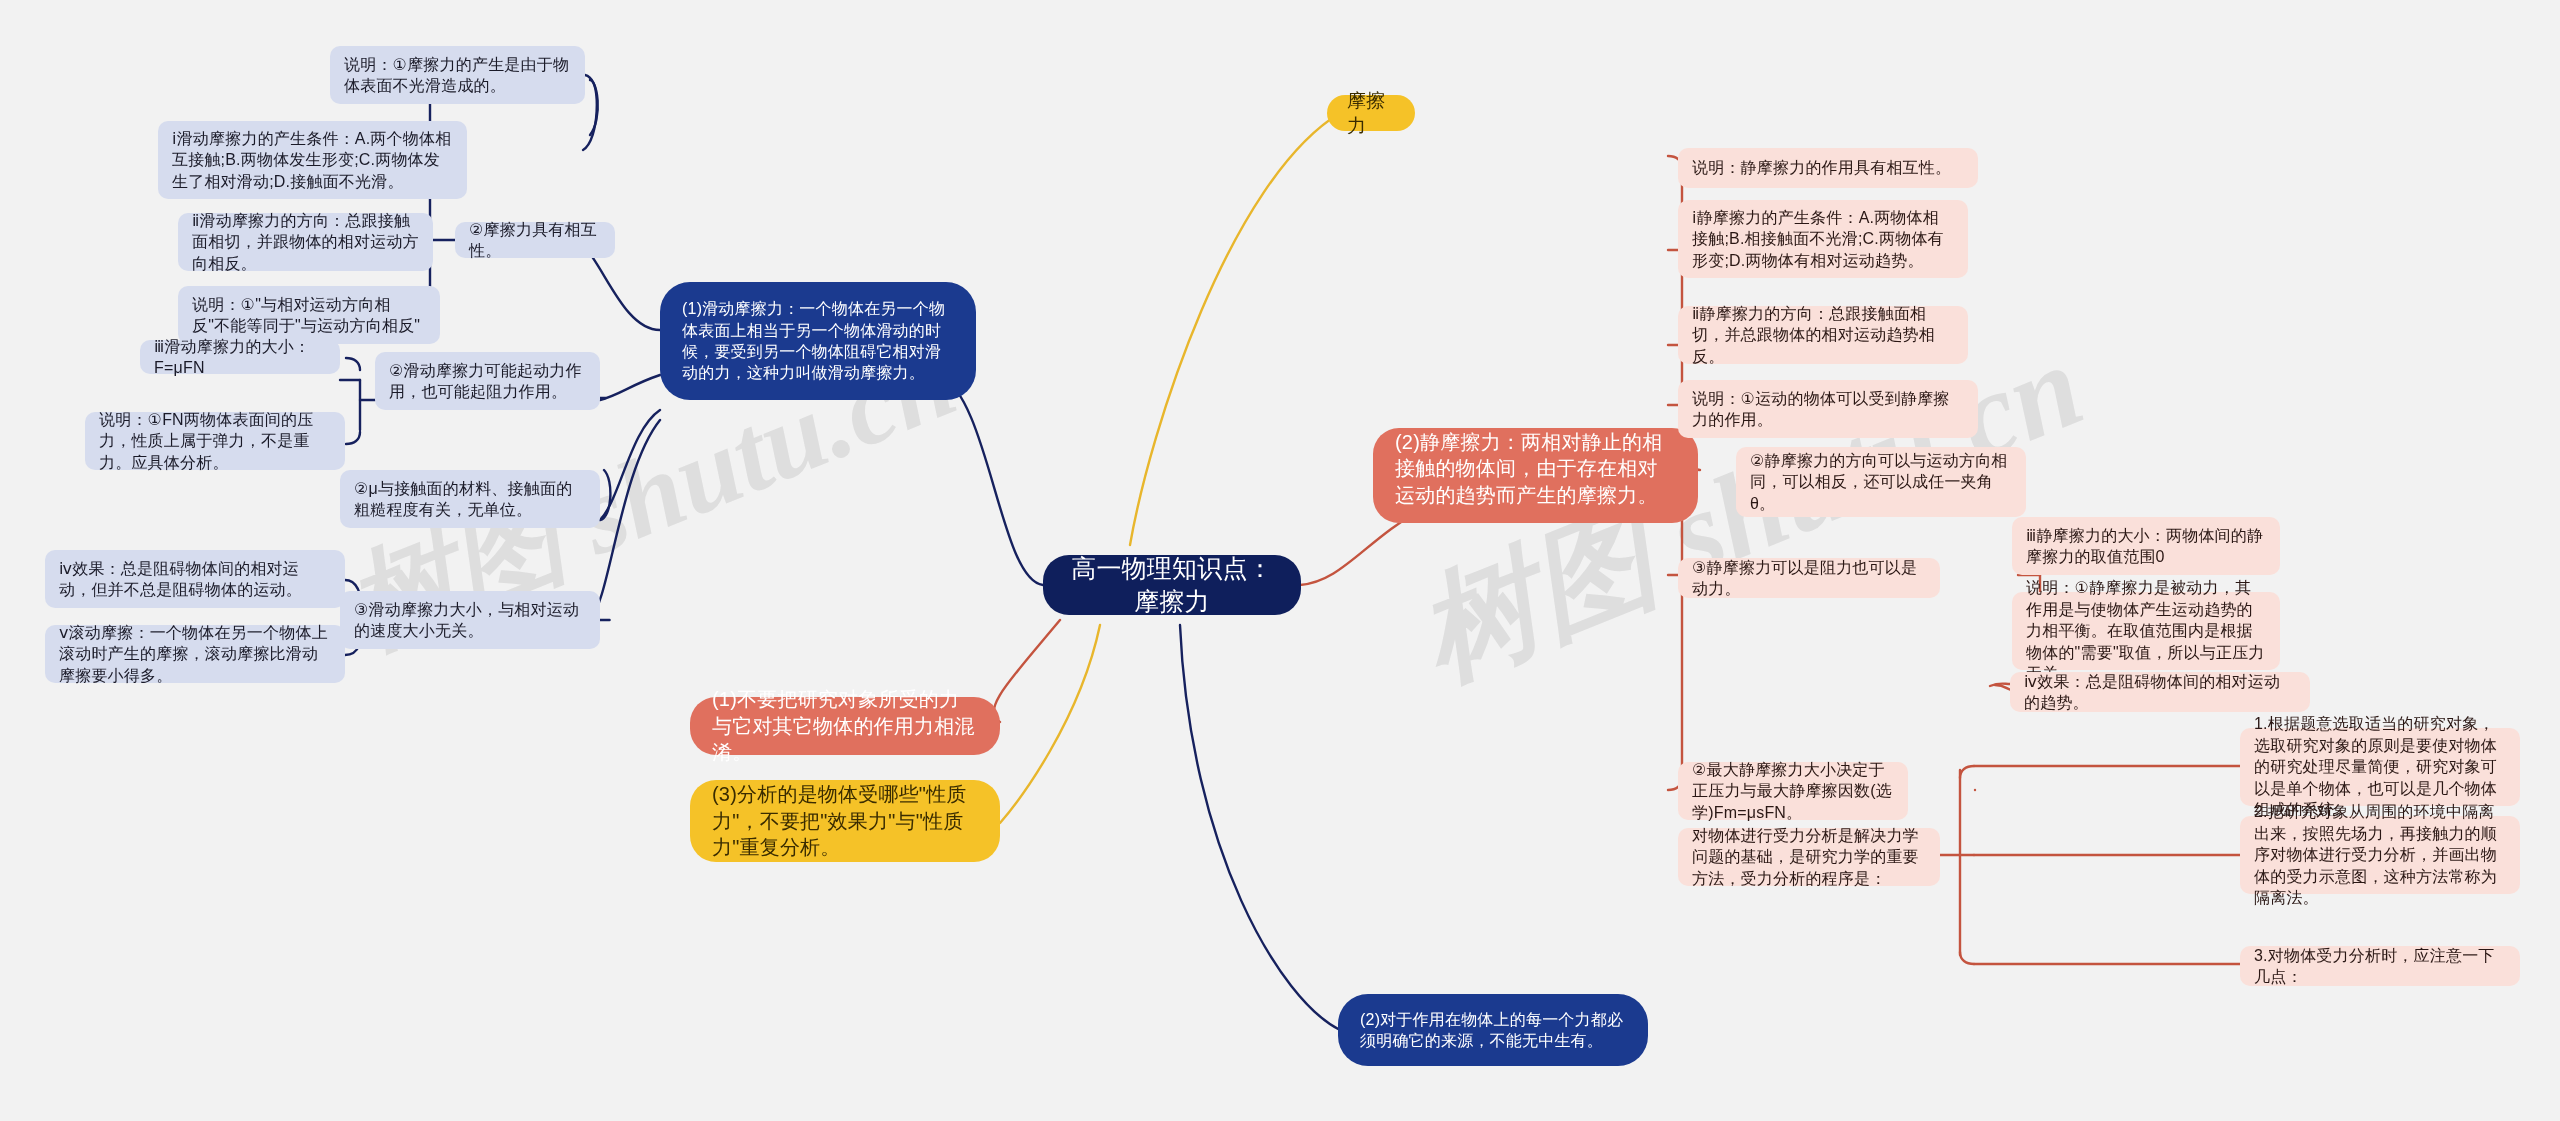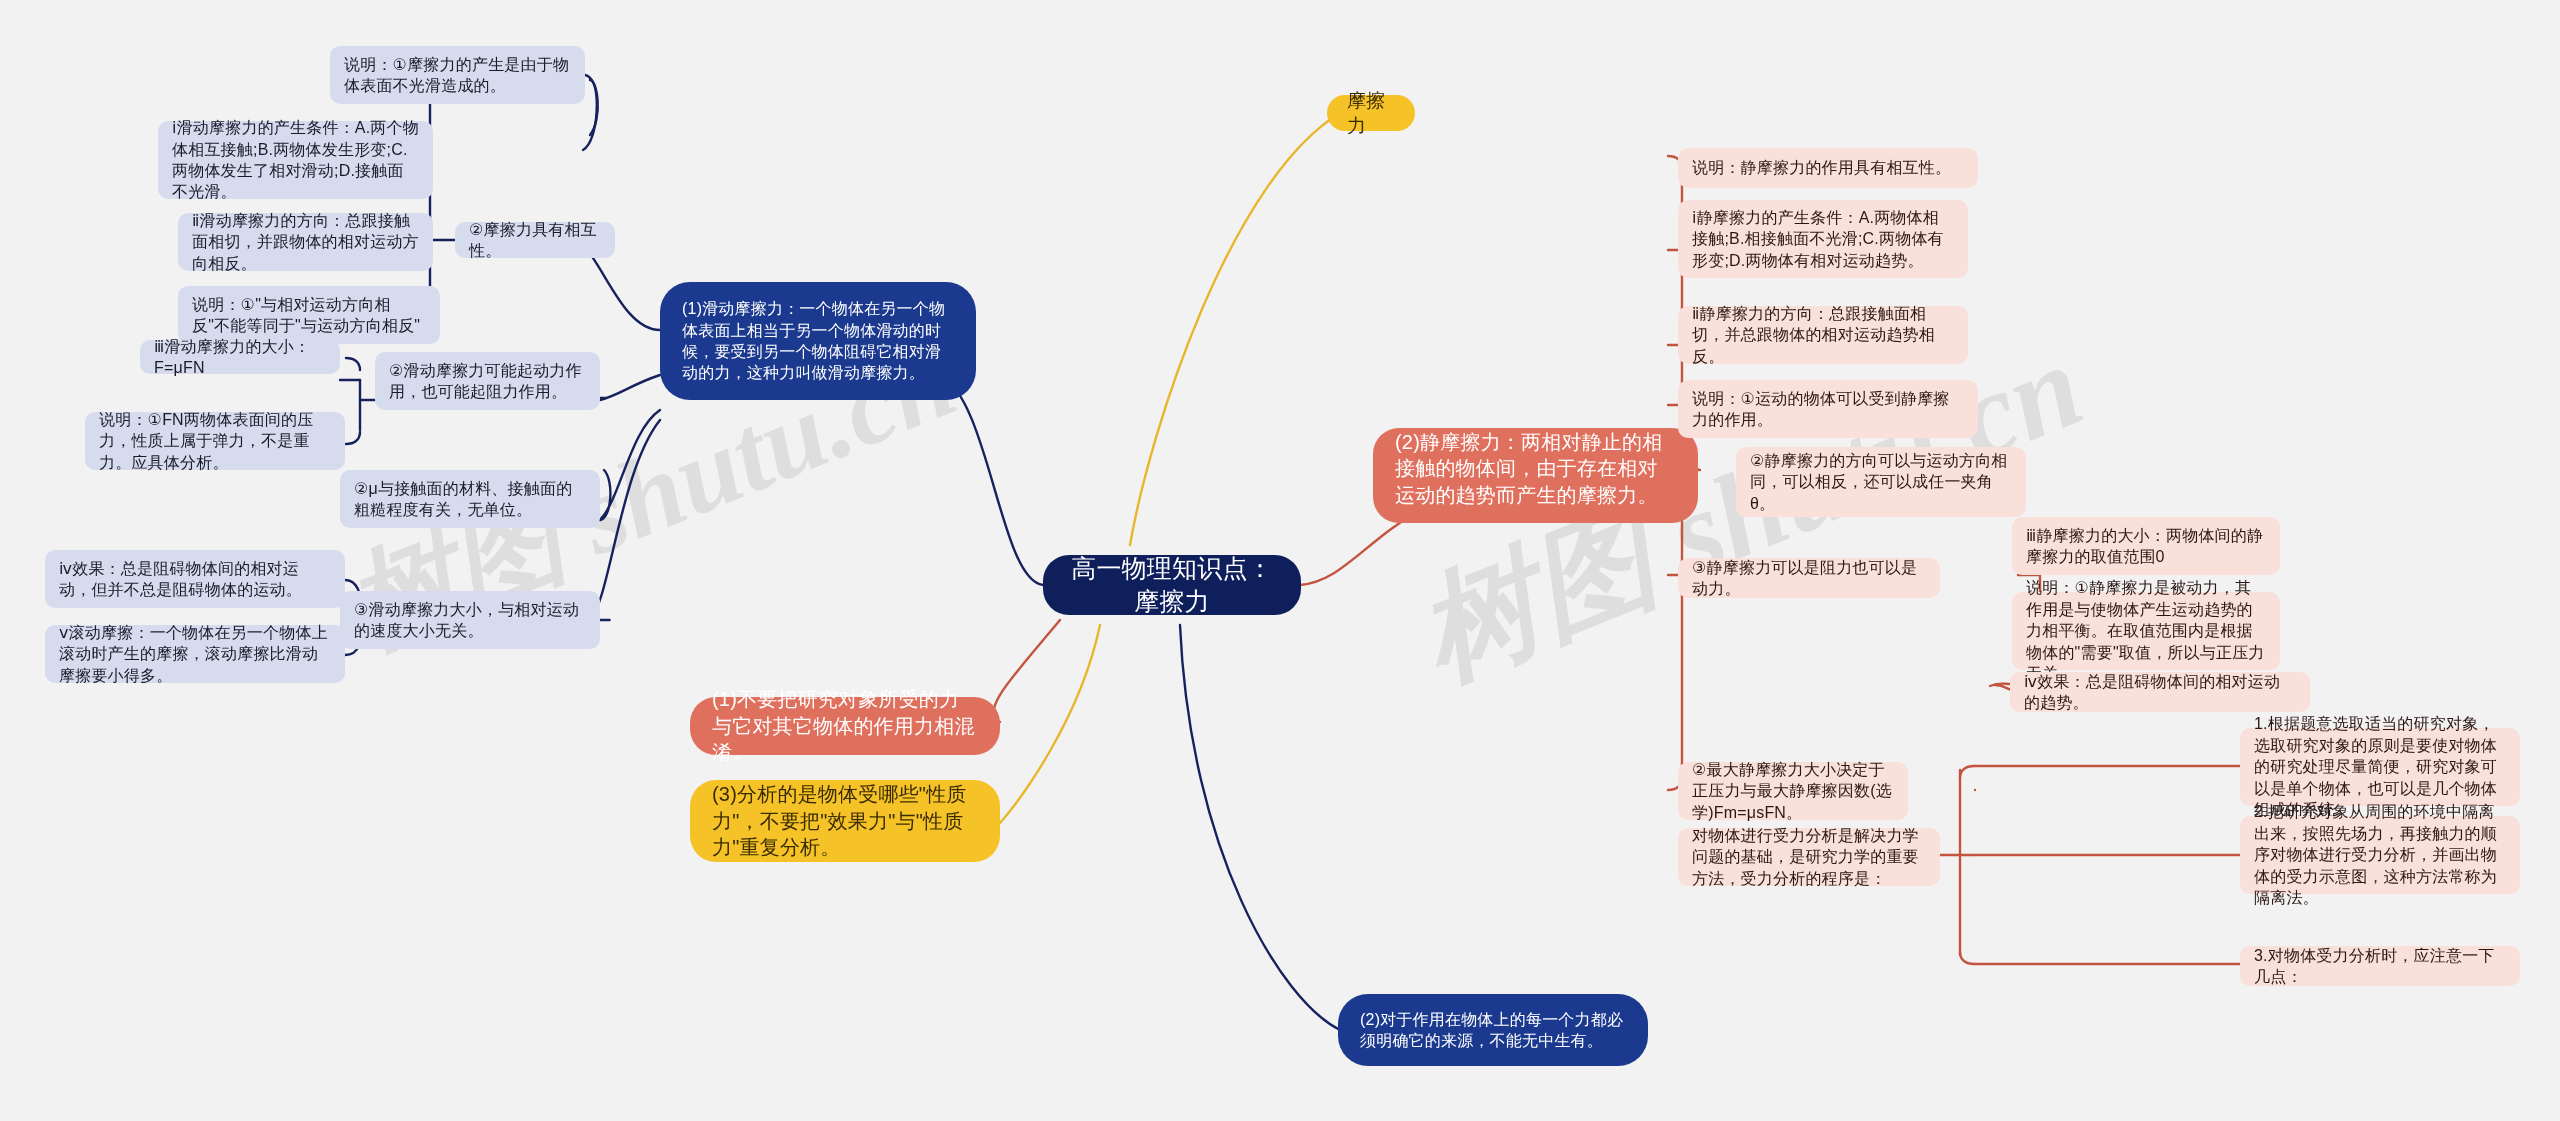--- a/index.html
+++ b/index.html
@@ -206,21 +206,21 @@
   </div>
 
   <div class="node leaf-blue" style="left:375px;top:352px;width:225px;height:58px;border-radius:10px;">
     <span>②滑动摩擦力可能起动力作用，也可能起阻力作用。</span>
   </div>
 
   <div class="node leaf-blue" style="left:330px;top:46px;width:255px;height:58px;">
     <span>说明：①摩擦力的产生是由于物体表面不光滑造成的。</span>
   </div>
 
-  <div class="node leaf-blue" style="left:158px;top:121px;width:275px;height:78px;">
+  <div class="node leaf-blue" style="left:158px;top:121px;width:309px;height:78px;">
     <span>ⅰ滑动摩擦力的产生条件：A.两个物体相互接触;B.两物体发生形变;C.两物体发生了相对滑动;D.接触面不光滑。</span>
   </div>
 
   <div class="node leaf-blue" style="left:178px;top:213px;width:255px;height:58px;">
     <span>ⅱ滑动摩擦力的方向：总跟接触面相切，并跟物体的相对运动方向相反。</span>
   </div>
 
   <div class="node leaf-blue" style="left:178px;top:286px;width:262px;height:58px;">
     <span>说明：①"与相对运动方向相反"不能等同于"与运动方向相反"</span>
   </div>

